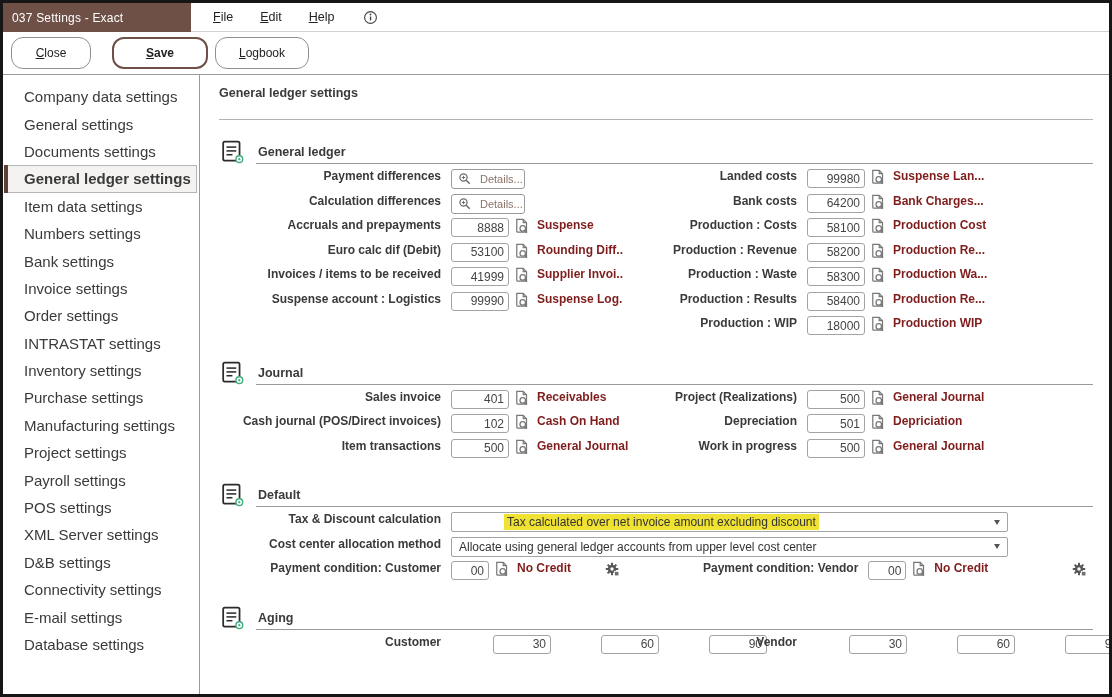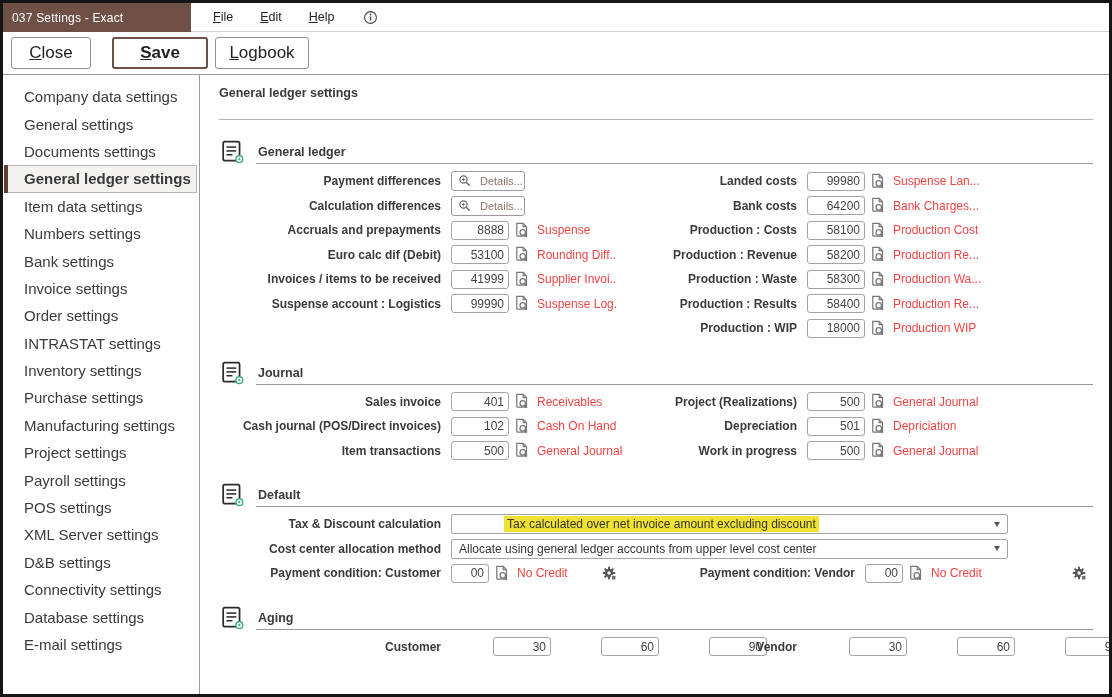--- a/index.html
+++ b/index.html
@@ -15,21 +15,21 @@
   .menubar { flex:1; display:flex; align-items:center; gap:27px; padding-left:22px;
              border-bottom:1px solid #d2d2d2; }
   .menu-item { display:inline-block; font-size:12.5px; color:#222; cursor:pointer; }
   .menu-item::first-letter { text-decoration:underline; }
   .info-btn { display:inline-flex; align-items:center; cursor:pointer; margin-left:2px; }
 
   
   .toolbar { height:43px; display:flex; align-items:center; padding-left:8px;
              border-bottom:1px solid #9a9a9a; }
   .btn { display:inline-block; height:32px; background:#fff; border:1px solid #8f8f8f;
-         border-radius:3px; font-family:inherit; font-size:17px; color:#222; cursor:pointer; }
+         border-radius:12px; font-family:inherit; font-size:12px; color:#222; cursor:pointer; }
   .btn::first-letter { text-decoration:underline; }
   .btn-close { width:80px; margin-right:21px; }
   .btn-save  { width:96px; border:2px solid #6e5046; font-weight:bold; margin-right:7px; }
   .btn-logbook { width:94px; }
 
   
   .bodywrap { display:flex; height:620px; }
 
   .sidebar { width:197px; border-right:1px solid #9a9a9a; padding-top:8px; }
   .side-item { position:relative; height:27.4px; display:flex; align-items:center;
@@ -45,29 +45,29 @@
 
   
   .section { margin-top:20px; }
   .sec-head { display:flex; align-items:flex-end; }
   .sec-icon { width:24px; height:24px; margin:0 11px 0 2px; flex:0 0 auto; }
   .sec-title { flex:1; border-bottom:1px solid #9a9a9a; padding:0 0 4px 2px;
                font-size:12.5px; font-weight:bold; color:#3a3a3a; }
   .sec-body { margin-top:5px; display:grid; grid-template-columns:430px 1fr; }
   .sec-body-wide { margin-top:5px; }
 
-  .row { display:flex; align-items:center; height:24.5px; }
+  .row { display:flex; align-items:flex-start; height:24.5px; }
   .f-label { width:222px; text-align:right; font-size:12px; font-weight:bold; color:#3a3a3a;
              margin-right:10px; white-space:nowrap; flex:0 0 auto; }
   .col-right .f-label { width:148px; }
   .f-input { width:58px; height:19px; border:1px solid #a3a3a3; border-radius:3px; background:#fff;
              text-align:right; padding:0 4px; font-family:inherit; font-size:12px; color:#444; }
   .f-input.small { width:38px; }
   .browse { margin-left:4px; display:inline-flex; cursor:pointer; flex:0 0 auto; }
-  .f-account { margin-left:7px; font-size:12px; font-weight:normal; color:#ef4444; white-space:nowrap; }
+  .f-account { margin-left:7px; font-size:12px; font-weight:bold; color:#7f1d1d; white-space:nowrap; }
 
   .details-btn { display:inline-flex; align-items:center; gap:8px; width:74px; height:20px;
                  background:#fff; border:1px solid #9a9a9a; border-radius:3px; padding:0 6px;
                  font-family:inherit; font-size:11px; color:#8a7468; cursor:pointer; }
 
   .combo { width:557px; height:20px; border:1px solid #a3a3a3; border-radius:2px; background:#fff;
            display:flex; align-items:center; padding:0 7px; cursor:pointer; }
   .combo-text { font-size:12px; color:#333; white-space:nowrap; overflow:hidden; }
   .combo-text.highlight { background:#f0e232; padding:1px 3px;margin-left:45px; }
   .caret { margin-left:auto; width:0; height:0; border-left:3.5px solid transparent;
@@ -183,25 +183,25 @@
 
         <div class="side-item">
           <span>D&amp;B settings</span>
         </div>
 
         <div class="side-item">
           <span>Connectivity settings</span>
         </div>
 
         <div class="side-item">
+          <span>E-mail settings</span>
+        </div>
+
+        <div class="side-item">
           <span>Database settings</span>
-        </div>
-
-        <div class="side-item">
-          <span>E-mail settings</span>
         </div>
       </div>
 
     <div class="main">
       <div class="main-title">General ledger settings</div>
       <hr class="main-hr">
 
       <div class="section">
         <div class="sec-head">
           <span class="sec-icon">

